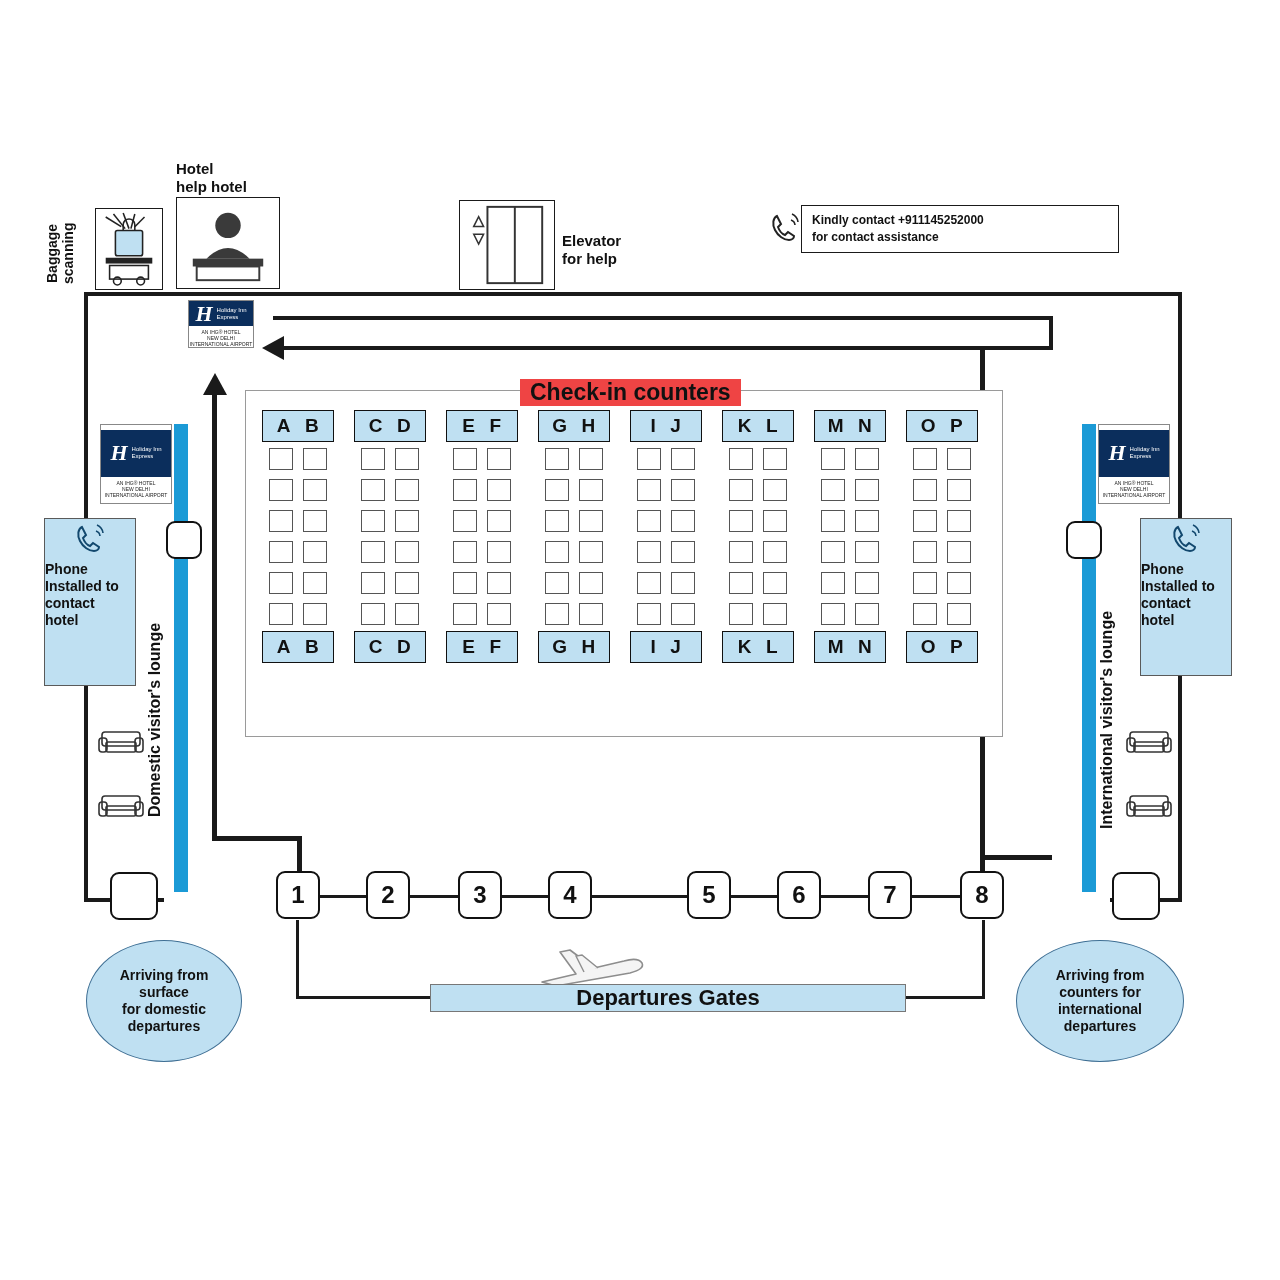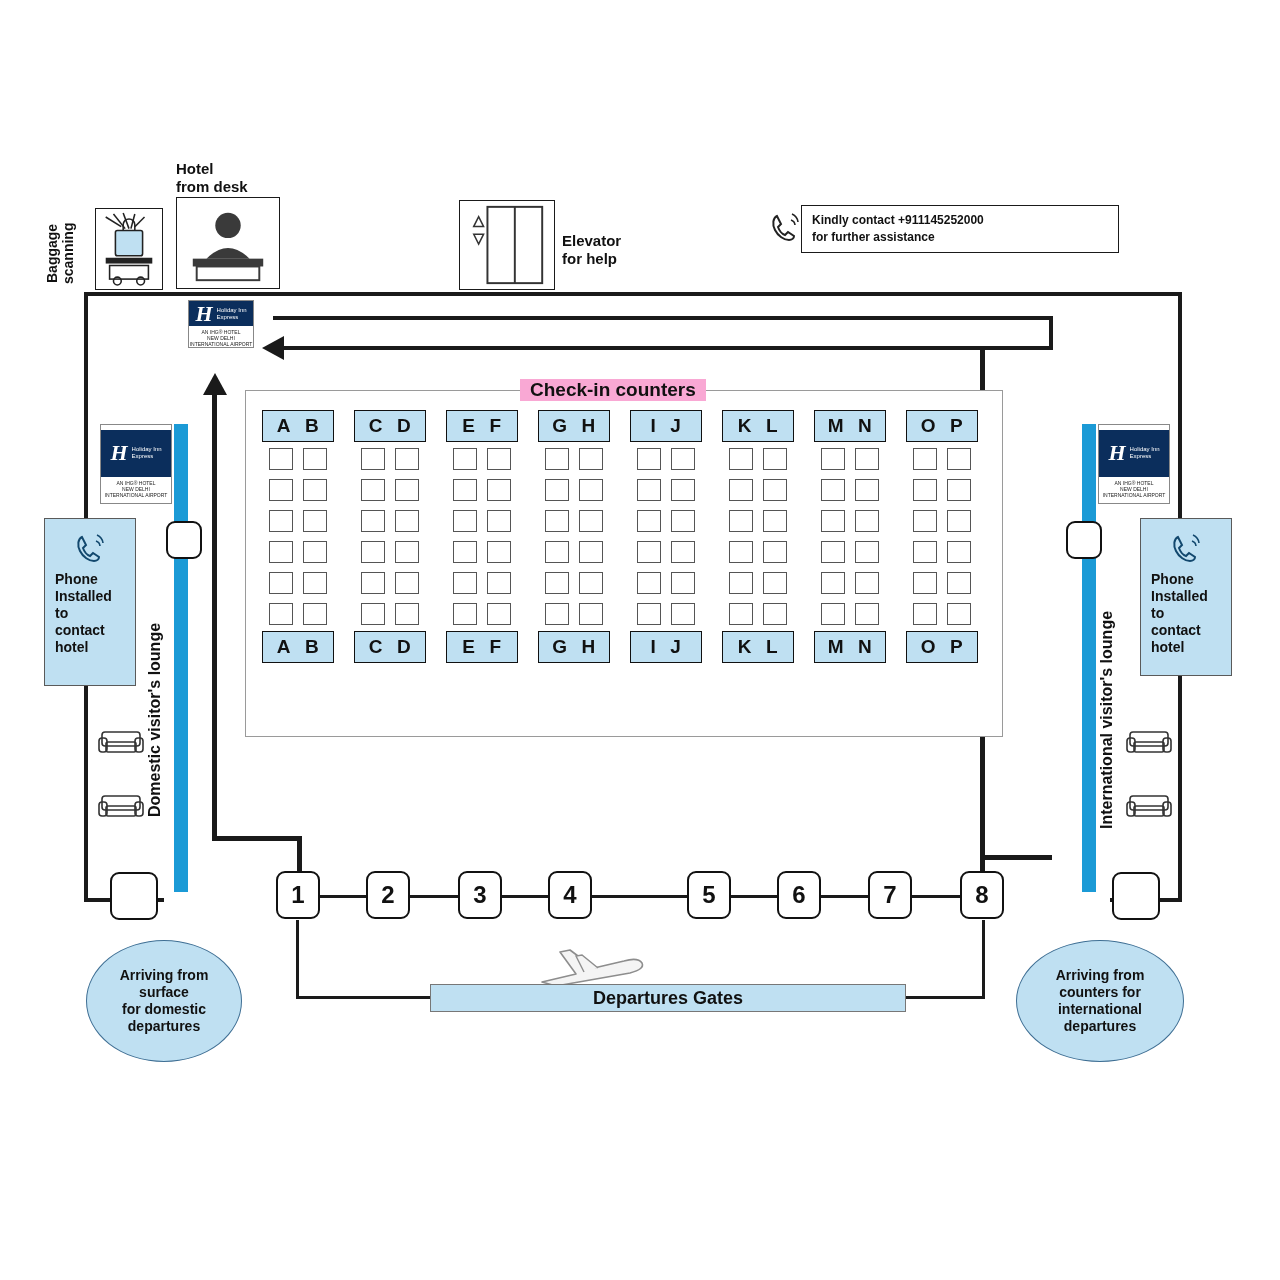--- a/index.html
+++ b/index.html
@@ -23,49 +23,49 @@
   #hotel-help-desk-label{left:176px;top:160px;width:120px;font-size:15px;font-weight:bold;line-height:18px;}
   #elevator-box{left:459px;top:200px;width:96px;height:90px;}
   #elevator-label{left:562px;top:232px;width:100px;font-size:15px;font-weight:bold;line-height:18px;}
   #contact-banner{left:801px;top:205px;width:318px;height:48px;display:flex;align-items:center;gap:8px;padding:0 10px;}
   #contact-banner .txt{font-size:12px;font-weight:bold;line-height:17px;}
   #phone-icon-top{left:768px;top:210px;width:34px;height:36px;}
   
   .thickline{background:#1a1a1a;}
   
   #checkin-area{left:245px;top:390px;width:756px;height:345px;border:1.5px solid #9a9a9a;background:#fff;}
-  #checkin-title{left:520px;top:379px;background:#f9a8d4;padding:0 10px;font-size:19px;font-weight:bold;}
+  #checkin-title{left:520px;top:379px;background:#ef4444;padding:0 10px;font-size:23px;font-weight:bold;}
   .counter-col{position:absolute;top:410px;width:72px;}
   .col-head,.col-foot{
     box-sizing:border-box;border:1.5px solid #111;background:#bfe0f2;
     height:32px;display:flex;align-items:center;justify-content:center;gap:14px;
     font-size:19px;font-weight:bold;letter-spacing:0.5px;
   }
   .desks{margin:6px 0;display:flex;flex-direction:column;gap:9px;}
   .desk-row{display:flex;justify-content:center;gap:10px;}
   .desk{width:24px;height:22px;border:1.5px solid #555;background:#fff;box-sizing:border-box;}
   
   .lounge-bar{width:14px;background:#1b9ad6;}
   .lounge-label{font-size:16px;font-weight:bold;writing-mode:vertical-rl;transform:rotate(180deg);text-align:center;}
   .hotel-sign{box-sizing:border-box;border:1px solid #888;background:#fff;display:flex;flex-direction:column;align-items:center;justify-content:center;}
   .hotel-sign .hs-top{background:#0b2e5c;color:#fff;width:100%;height:60%;display:flex;align-items:center;justify-content:center;gap:4px;}
   .hotel-sign .hs-h{font-family:"Liberation Serif",serif;font-size:22px;font-style:italic;font-weight:bold;line-height:1;}
   .hotel-sign .hs-words{font-size:6px;line-height:7px;text-align:left;}
   .hotel-sign .hs-bottom{font-size:5px;line-height:6px;text-align:center;color:#222;padding-top:3px;}
   
-  .phone-panel{box-sizing:border-box;border:1px solid #5a5a5a;background:#bfe0f2;padding:10px;}
+  .phone-panel{box-sizing:border-box;border:1px solid #5a5a5a;background:#bfe0f2;padding:0;}
   .phone-panel .ptxt{font-size:14px;font-weight:bold;line-height:17px;}
   
   .gate{box-sizing:border-box;border:2px solid #111;border-radius:9px;background:#fff;
      width:44px;height:48px;display:flex;align-items:center;justify-content:center;
      font-size:24px;font-weight:bold;}
   .smallbox{box-sizing:border-box;border:2px solid #111;border-radius:9px;background:#fff;}
   
   #departures-bar{left:430px;top:984px;width:476px;height:28px;background:#bfe0f2;border:1.5px solid #777;box-sizing:border-box;
-     display:flex;align-items:center;justify-content:center;font-size:18px;font-weight:bold;}
+     display:flex;align-items:center;justify-content:center;font-size:22px;font-weight:bold;}
   
   .ellipse{box-sizing:border-box;border:1.5px solid #3f6f94;background:#bfe0f2;border-radius:50%;
      display:flex;align-items:center;justify-content:center;text-align:center;padding:6px;}
   .ellipse span{font-size:14px;font-weight:bold;line-height:17px;}
   svg{display:block;}
 </style>
 </head>
 <body>
 
 <div id="stage">
@@ -119,21 +119,21 @@
       <path d="M28 22 v-6 a6 6 0 0 1 12 0 v6" fill="none" stroke="#222" stroke-width="1.6"></path>
       <rect x="10" y="50" width="48" height="6" fill="#222"></rect>
       <rect x="14" y="58" width="40" height="14" fill="none" stroke="#222" stroke-width="1.6"></rect>
       <circle cx="22" cy="74" r="4" fill="none" stroke="#222" stroke-width="1.6"></circle>
       <circle cx="46" cy="74" r="4" fill="none" stroke="#222" stroke-width="1.6"></circle>
     </svg>
   </div>
 
   <div class="abs" id="hotel-help-desk-label">
     <div>Hotel</div>
-    <div>from desk</div>
+    <div>help hotel</div>
   </div>
   <div class="abs box" id="hotel-help-desk-box">
     <svg width="100%" height="100%" viewBox="0 0 104 92">
       <circle cx="52" cy="28" r="13" fill="#3a3a3a"></circle>
       <path d="M30 62 q22 -22 44 0 z" fill="#3a3a3a"></path>
       <rect x="16" y="62" width="72" height="8" fill="#3a3a3a"></rect>
       <rect x="20" y="70" width="64" height="14" fill="none" stroke="#3a3a3a" stroke-width="2"></rect>
     </svg>
   </div>
 
@@ -151,21 +151,21 @@
   </div>
 
   <svg class="abs" id="phone-icon-top" viewBox="0 0 34 36">
     <path d="M9 6 c-4 2 -5 8 -2 14 c3 6 9 10 14 10 c3 0 5 -2 5 -4 l-6 -4 l-3 3 c-3 -1 -6 -5 -7 -8 l3 -3 z" fill="none" stroke="#222" stroke-width="2"></path>
     <path d="M24 4 a10 10 0 0 1 6 8" fill="none" stroke="#222" stroke-width="1.6"></path>
     <path d="M23 10 a6 6 0 0 1 4 5" fill="none" stroke="#222" stroke-width="1.6"></path>
   </svg>
   <div class="abs box" id="contact-banner">
     <div class="txt">
       <div>Kindly contact +911145252000</div>
-      <div>for further assistance</div>
+      <div>for contact assistance</div>
     </div>
   </div>
 
   <div class="abs hotel-sign" style="left:188px;top:300px;width:66px;height:48px;">
     <div class="hs-top">
       <span class="hs-h">H</span>
       <span class="hs-words">
         <div>Holiday Inn</div>
         <div>Express</div>
       </span>

